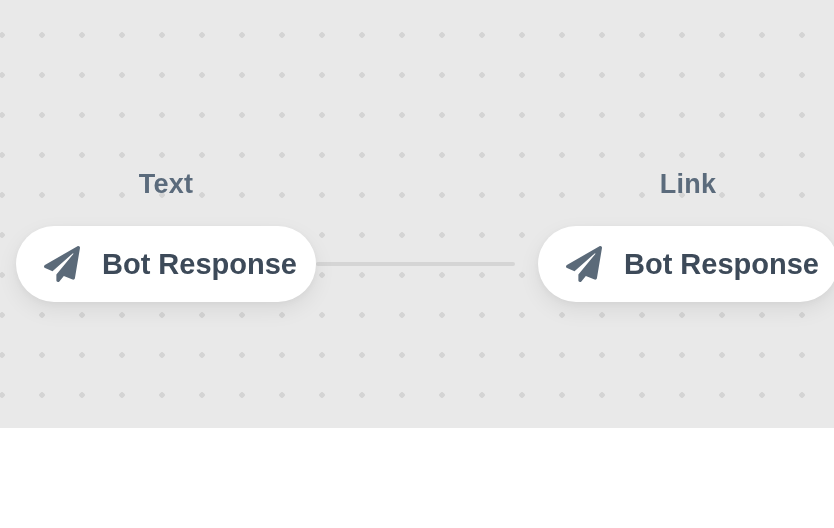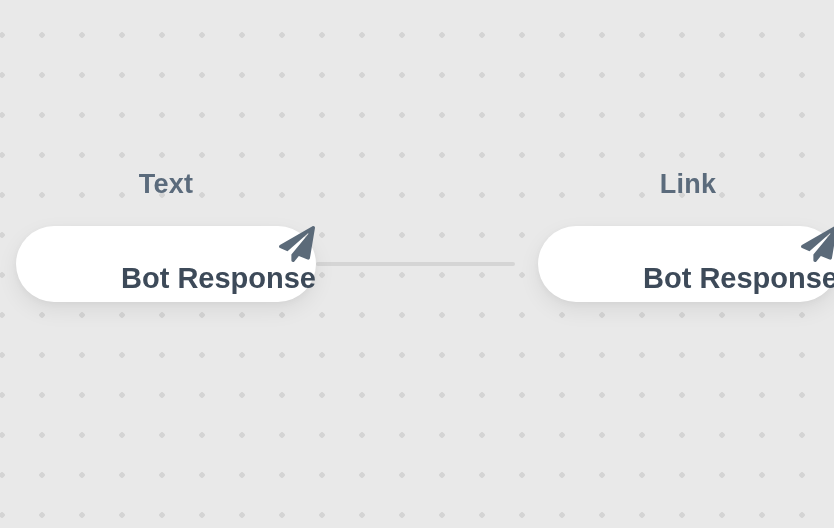--- a/index.html
+++ b/index.html
@@ -3,21 +3,21 @@
 <meta charset="utf-8">
 <style>
   html, body {
     margin: 0;
     padding: 0;
     font-family: "Liberation Sans", sans-serif;
   }
   .canvas {
     position: relative;
     width: 834px;
-    height: 528px;
+    height: 428px;
     overflow: hidden;
     background-color: #e9e9e9;
     background-image: radial-gradient(circle, #d4d4d4 2.5px, transparent 3px);
     background-size: 40px 40px;
     background-position: -18px 15px;
   }
   .edge {
     position: absolute;
     left: 316px;
     top: 262px;
@@ -47,25 +47,24 @@
   .node-pill {
     position: absolute;
     top: 58px;
     left: 0;
     width: 300px;
     height: 76px;
     border-radius: 38px;
     background: #ffffff;
     box-shadow: 0 8px 22px rgba(0,0,0,0.07), 0 2px 6px rgba(0,0,0,0.04);
     display: flex;
-    align-items: flex-end;
+    align-items: center;
     padding-left: 27px;
     box-sizing: border-box;
     cursor: pointer;
-    flex-direction: column;
   }
   .node-icon {
     width: 38px;
     height: 36px;
     flex: 0 0 auto;
     display: flex;
     align-items: center;
     justify-content: center;
   }
   .node-icon svg {

